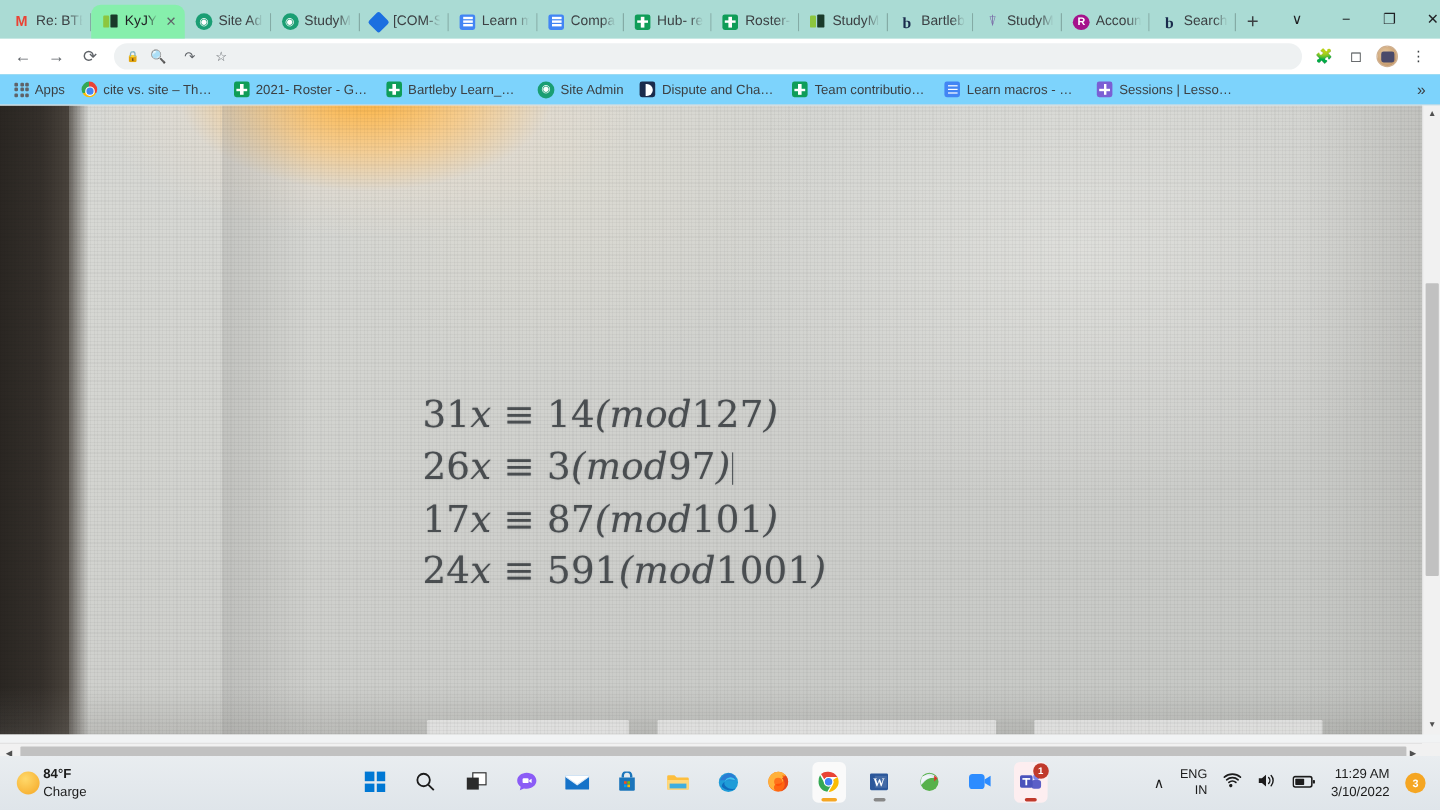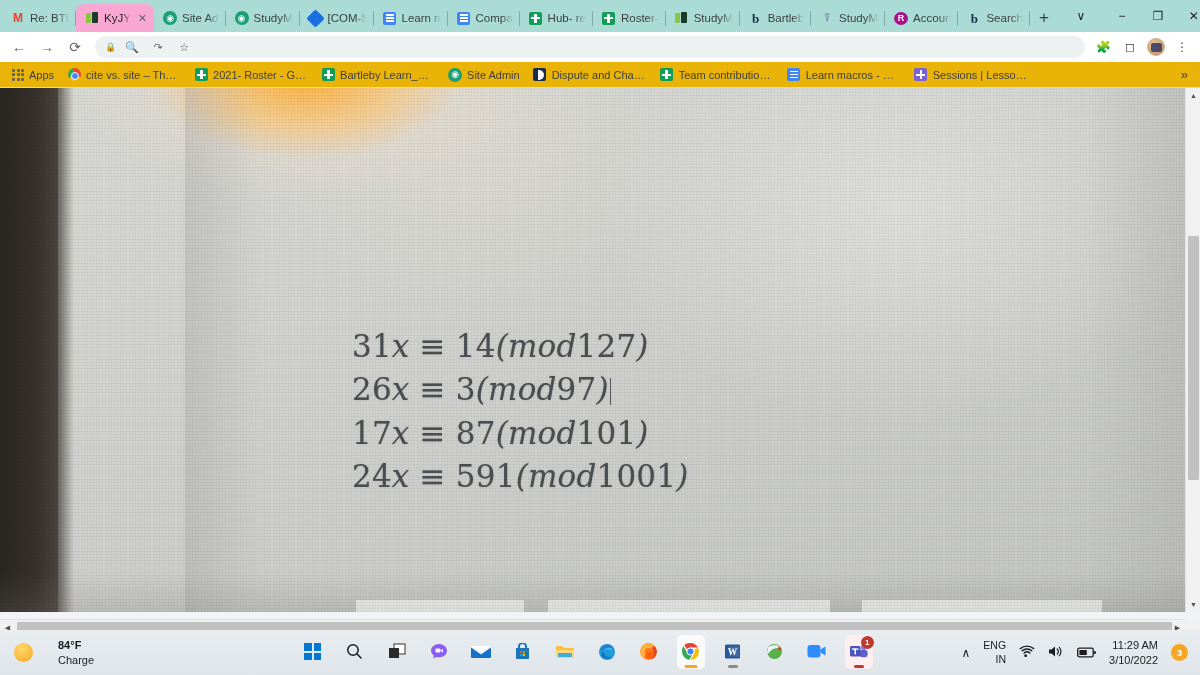--- a/index.html
+++ b/index.html
@@ -20,21 +20,21 @@
     padding: 0 7px 0 9px; font-size: 11.5px; color: #3c4043;
     white-space: nowrap; overflow: hidden; position: relative;
     max-width: 74px; min-width: 56px; flex: 0 0 auto;
   }
   .tab .tlabel {
     overflow: hidden; text-overflow: clip; white-space: nowrap;
     -webkit-mask-image: linear-gradient(to right, #000 70%, transparent 100%);
             mask-image: linear-gradient(to right, #000 70%, transparent 100%);
   }
   .tab.active {
-    background: #f9a8d4; border-radius: 8px 8px 0 0;
+    background: #86efac; border-radius: 8px 8px 0 0;
     max-width: 86px; color: #202124;
   }
   .tab:not(.active)::after {
     content: ""; position: absolute; right: 0; top: 7px;
     height: 15px; width: 1px; background: rgba(0,0,0,.22);
   }
   .favicon {
     width: 14px; height: 14px; flex: 0 0 14px;
     display: flex; align-items: center; justify-content: center;
     font-size: 11px; line-height: 1; border-radius: 2px;
@@ -96,21 +96,21 @@
   .tbicon { width:24px; height:26px; display:flex; align-items:center;
             justify-content:center; color:#3c4043; font-size:12px; }
   .avatar { width:18px; height:18px; border-radius:50%;
             background: radial-gradient(circle at 40% 35%, #e8c9a0, #b98a5a);
             border:1px solid #d0b090; position:relative; }
   .avatar::after { content:""; position:absolute; left:3px; top:4px;
             width:11px; height:9px; background:#4a4a6a; border-radius:2px; }
 
   
   .bookmarks {
-    height: 26px; background:#eab308; display:flex; align-items:center;
+    height: 26px; background:#7dd3fc; display:flex; align-items:center;
     padding: 0 6px; gap: 1px; border-bottom:1px solid #dadce0;
   }
   .bm { display:flex; align-items:center; gap:5px; padding:2px 6px;
         font-size:11px; color:#3c4043; white-space:nowrap; border-radius:3px;
         max-width: 126px; overflow:hidden; }
   .bm .bmlabel { overflow:hidden; text-overflow:ellipsis; white-space:nowrap; }
   .grid3 { width:12px; height:12px; display:grid;
            grid-template-columns: repeat(3,3px); grid-template-rows:repeat(3,3px);
            gap:1.5px; flex:0 0 12px; }
   .grid3 i { background:#5f6368; border-radius:1px; display:block;
@@ -214,21 +214,21 @@
             font-size:7px; color:#505050; }
   .corner { position:absolute; right:0; bottom:0; width:15px; height:15px;
             background:#f1f1f1; }
 
   
   .taskbar {
     position:absolute; left:0; bottom:0; width:1200px; height:45px;
     background: linear-gradient(180deg,#e9edf0,#dfe5ea);
     display:flex; align-items:center;
   }
-  .weather { display:flex; align-items:center; gap:25px; padding-left:14px;
+  .weather { display:flex; align-items:center; gap:3px; padding-left:14px;
              width:210px; }
   .sun { width:19px; height:19px; border-radius:50%;
          background: radial-gradient(circle at 38% 32%, #ffd96b, #f5a623);
          flex:0 0 19px; }
   .wtxt { font-size:11px; color:#1c1c1c; line-height:1.35; }
   .wtxt b { font-weight:bold; font-size:11px; }
   .trayicons { display:flex; align-items:flex-end; gap:14px; margin:0 auto;
                padding-bottom:2px; }
   .tbapp { width:28px; height:34px; position:relative;
            display:flex; align-items:center; justify-content:center; }

